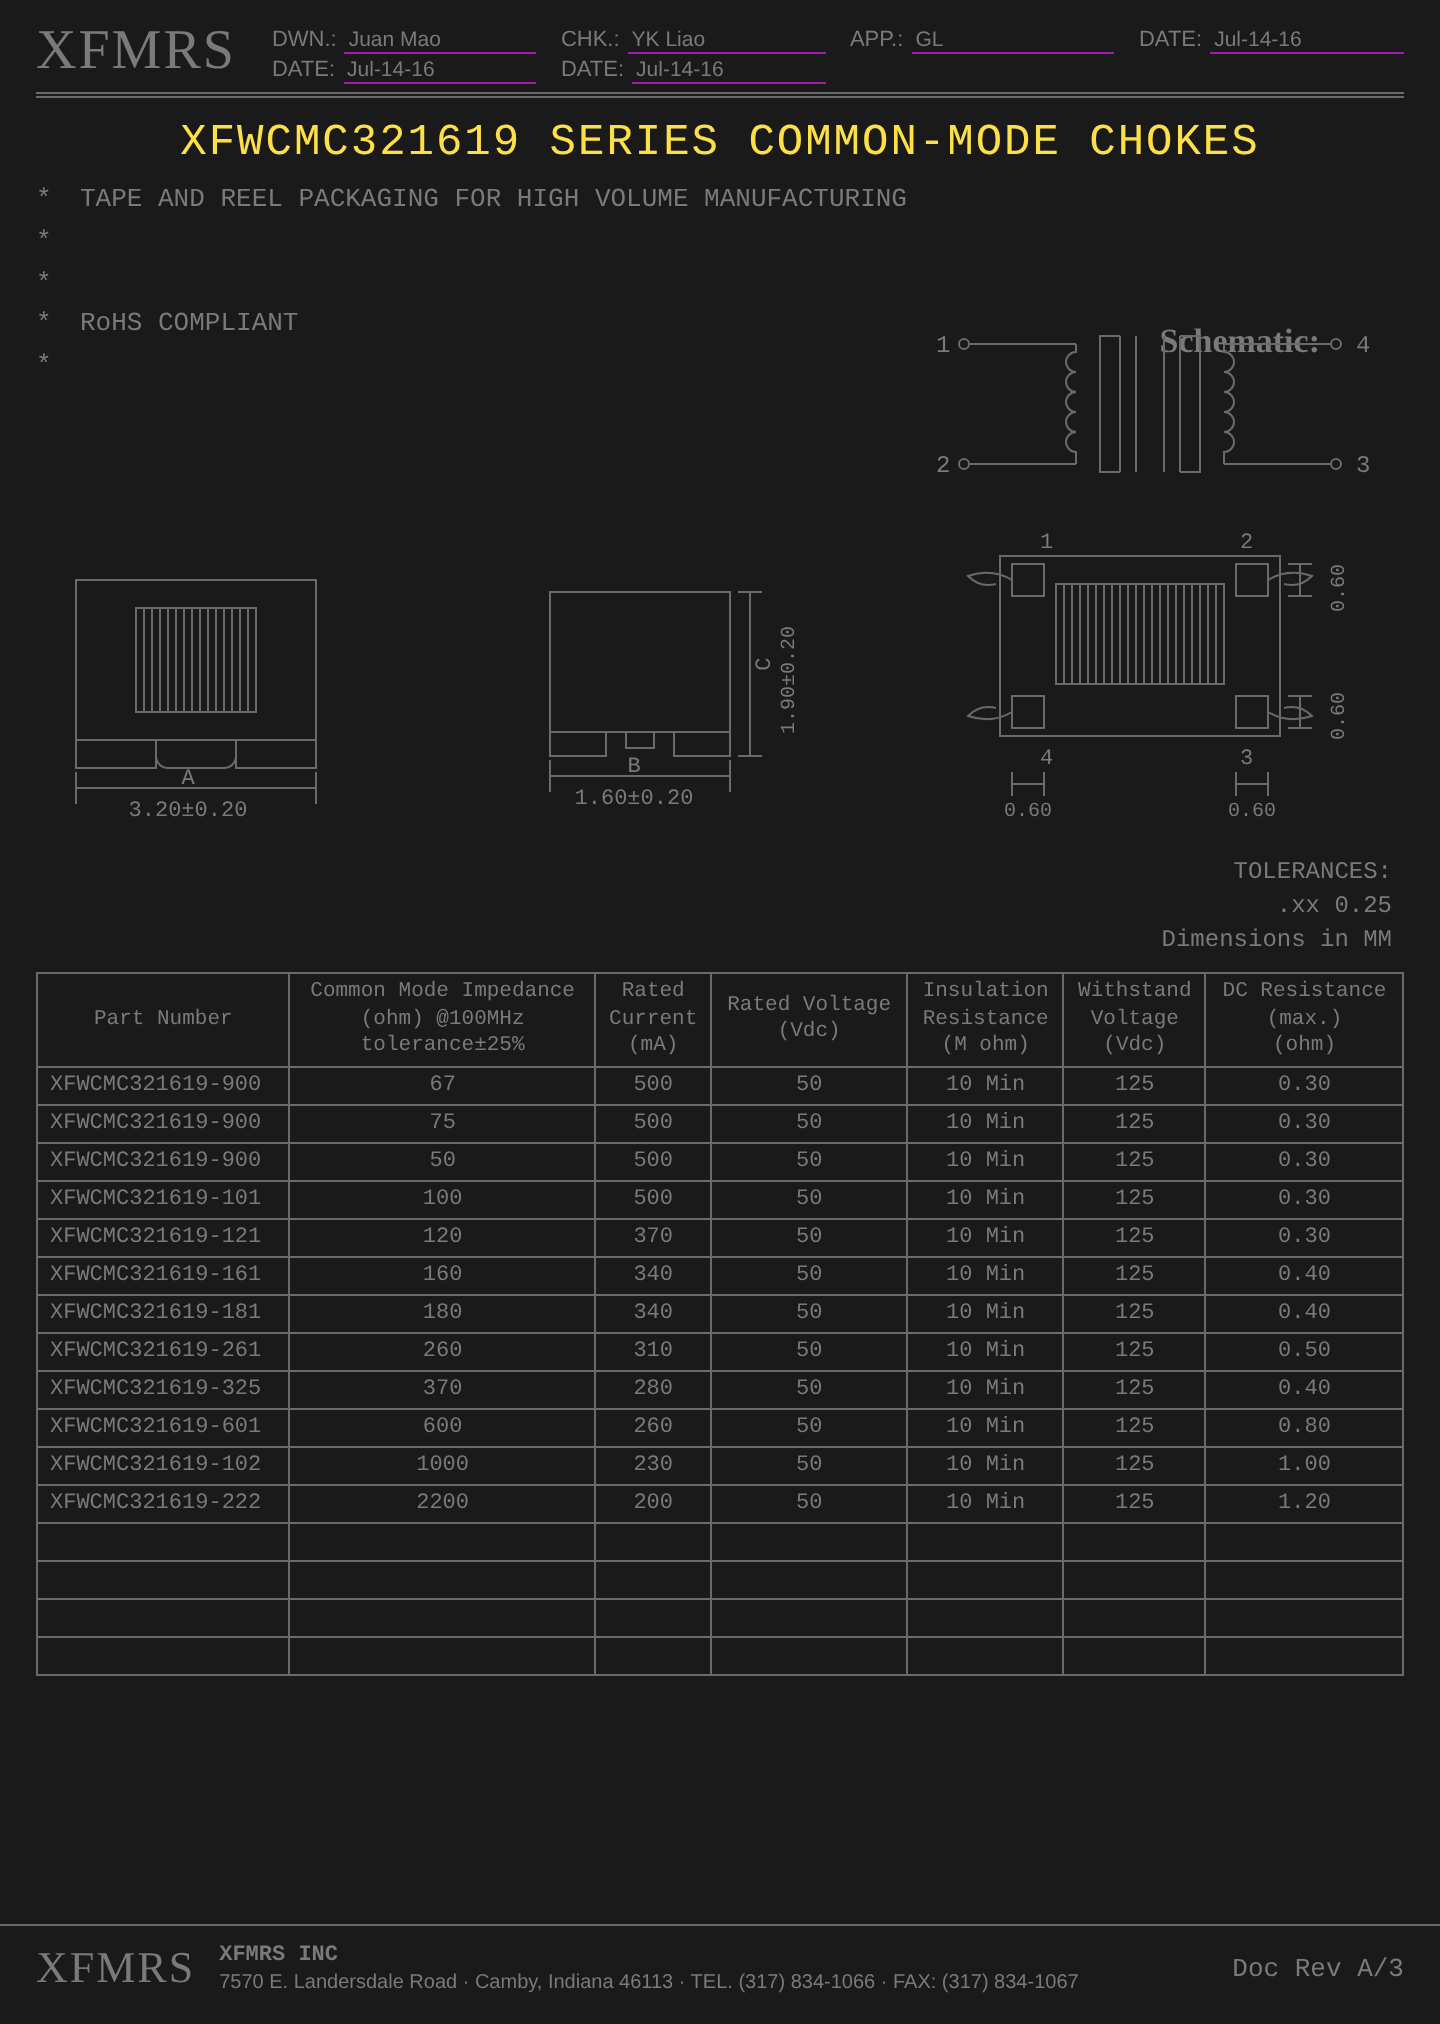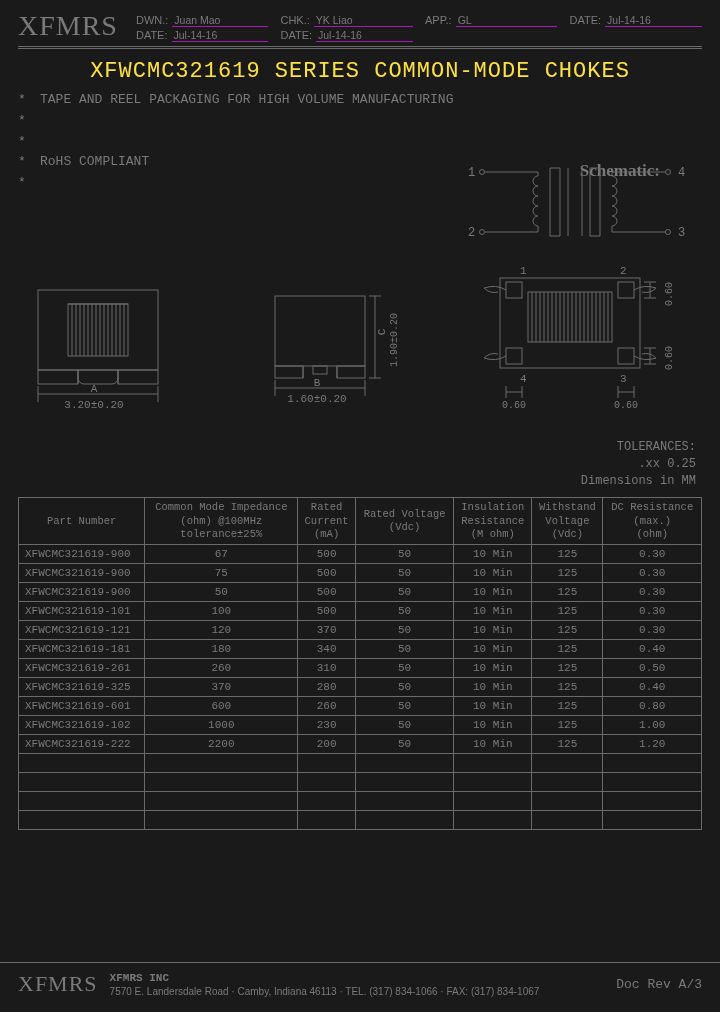--- a/index.html
+++ b/index.html
@@ -83,21 +83,21 @@
     margin-top: 68px;
     font-family: "Courier New", monospace;
     font-size: 11px;
   }
   .draw1, .draw2, .draw3 { position: relative; }
   
   .tol-block {
     text-align: right;
     font-family: "Courier New", monospace;
     font-size: 12px;
-    margin-top: 24px;
+    margin-top: 12px;
     line-height: 1.4;
     padding-right: 6px;
   }
   
   table.spec {
     width: 100%;
     border-collapse: collapse;
     margin-top: 8px;
     font-family: "Courier New", monospace;
     font-size: 11px;
@@ -420,20 +420,29 @@
         <tr>
           <td>XFWCMC321619-121</td>
           <td>120</td>
           <td>370</td>
           <td>50</td>
           <td>10 Min</td>
           <td>125</td>
           <td>0.30</td>
         </tr>
         <tr>
+          <td>XFWCMC321619-161</td>
+          <td>160</td>
+          <td>340</td>
+          <td>50</td>
+          <td>10 Min</td>
+          <td>125</td>
+          <td>0.40</td>
+        </tr>
+        <tr>
           <td>XFWCMC321619-181</td>
           <td>180</td>
           <td>340</td>
           <td>50</td>
           <td>10 Min</td>
           <td>125</td>
           <td>0.40</td>
         </tr>
         <tr>
           <td>XFWCMC321619-261</td>

